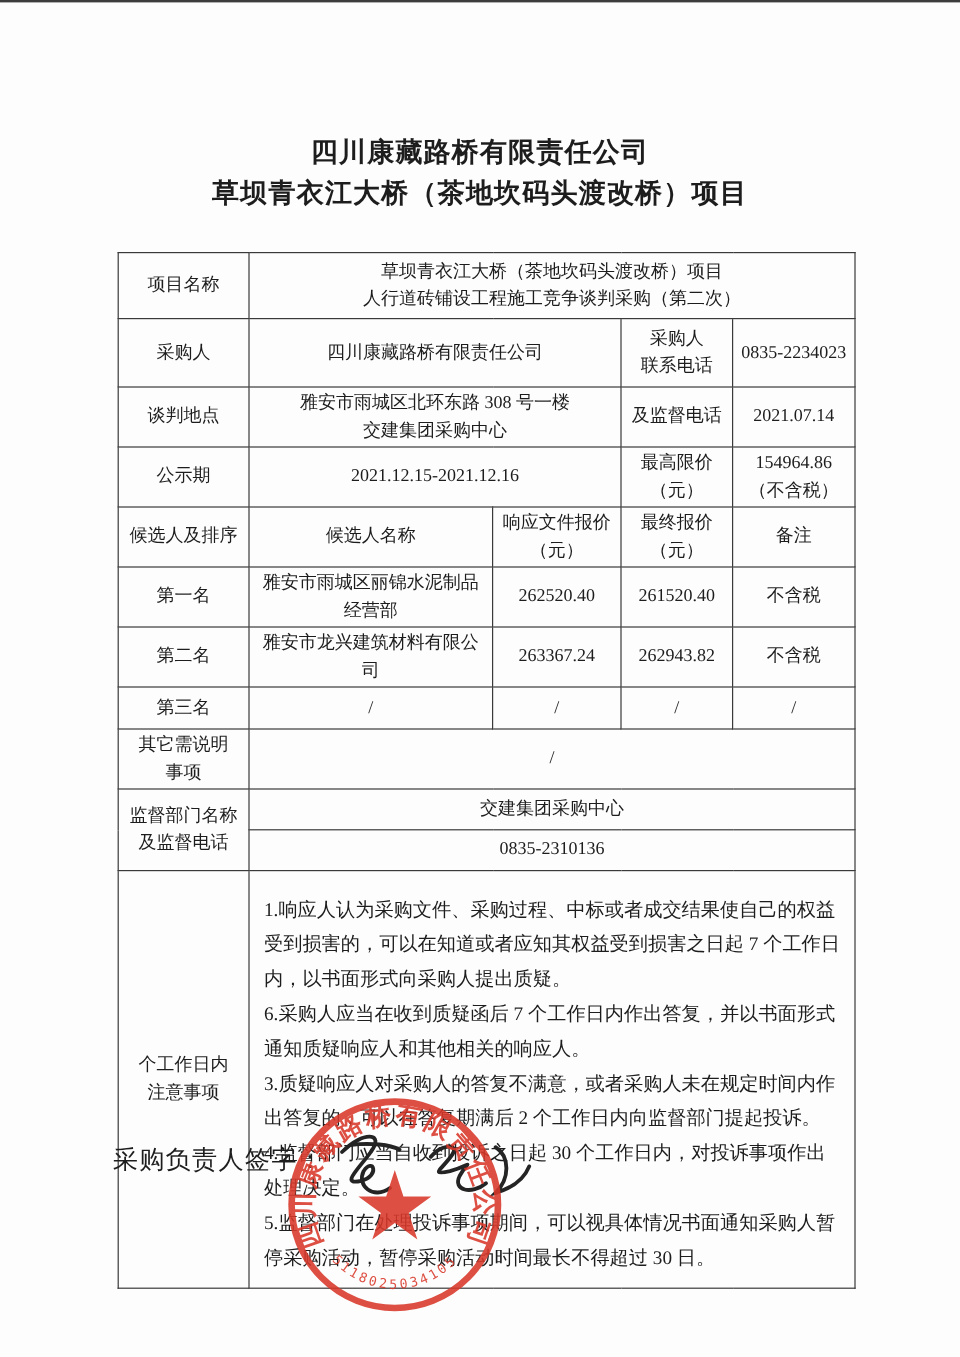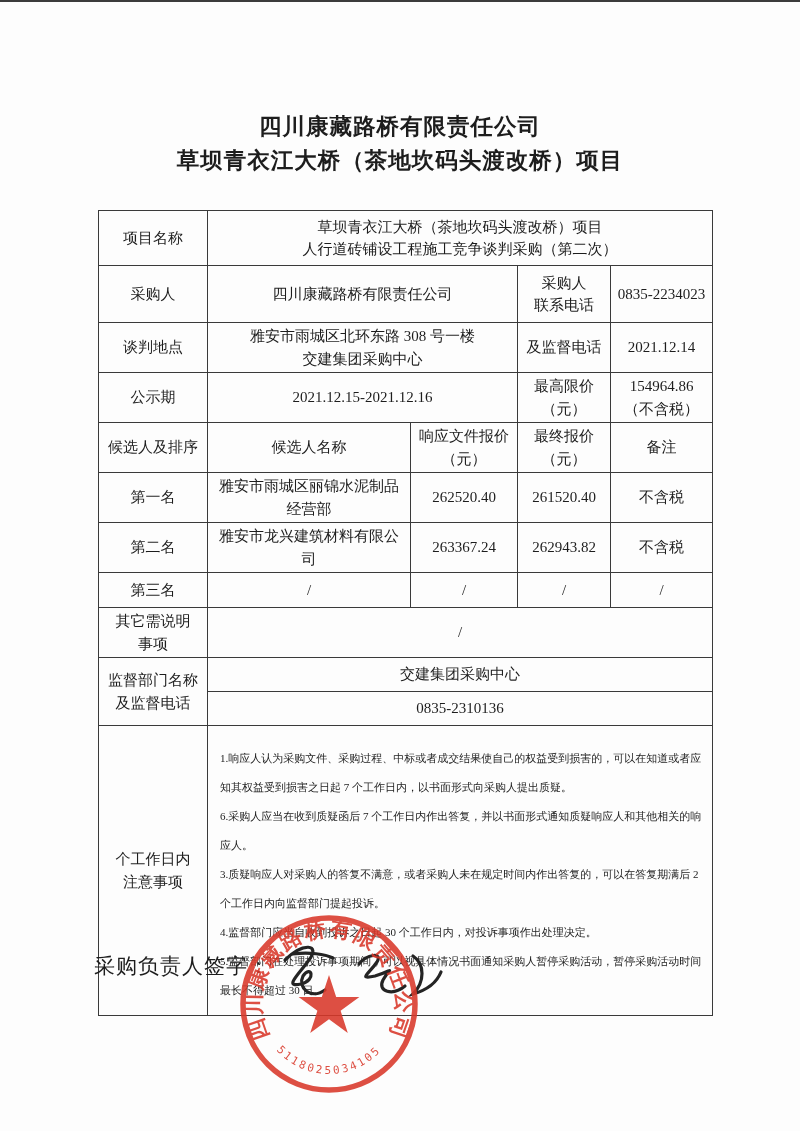--- a/index.html
+++ b/index.html
@@ -34,21 +34,21 @@
   }
   .two-line{white-space:pre-line;}
   .r1{height:55px}.r2{height:57px}.r3{height:48px}.r4{height:42px}
   .r5{height:40px}.r6{height:48px}.r7{height:35px}.r8{height:35px}
   .r9{height:42px}.r10{height:34px}.r11{height:263px}
   td.notice-cell{
     text-align:left;vertical-align:top;
     padding:18px 10px 10px 12px;
   }
   .notice-cell p{
-    margin:0;font-size:11px;line-height:29px;
+    margin:0;font-size:16px;line-height:29px;
   }
   
   .sig-row{
     position:absolute;left:94px;top:950px;
     font-size:21px;letter-spacing:1px;
   }
   .signature-svg{position:absolute;left:255px;top:928px;}
   
   .seal-svg{position:absolute;left:234px;top:907px;opacity:.88;}
 </style>
@@ -84,21 +84,21 @@
       <td class="two-line">采购人
 联系电话</td>
       <td>0835-2234023</td>
     </tr>
 
     <tr class="r3">
       <td>谈判地点</td>
       <td colspan="2" class="two-line">雅安市雨城区北环东路 308 号一楼
 交建集团采购中心</td>
       <td>及监督电话</td>
-      <td>2021.12.14</td>
+      <td>2021.07.14</td>
     </tr>
 
     <tr class="r4">
       <td>公示期</td>
       <td colspan="2">2021.12.15-2021.12.16</td>
       <td class="two-line">最高限价
 （元）</td>
       <td class="two-line">154964.86
 （不含税）</td>
     </tr>

